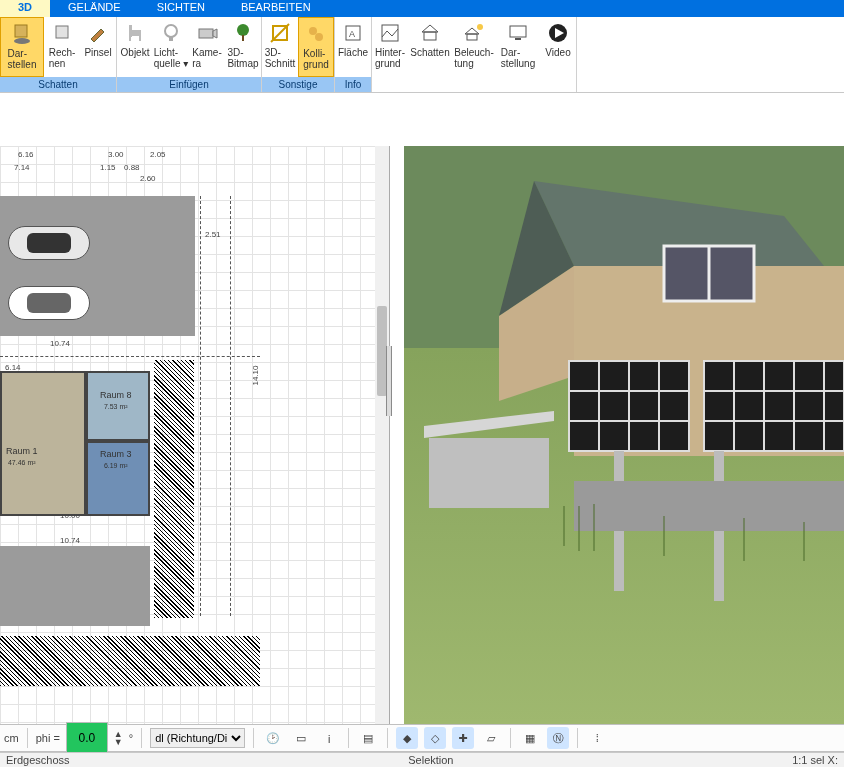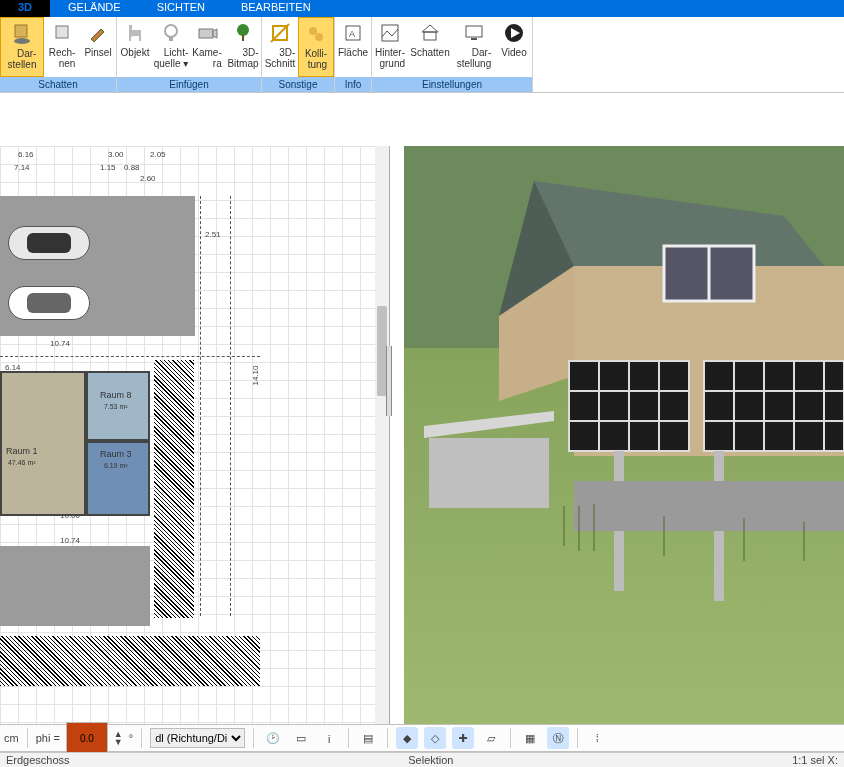--- a/index.html
+++ b/index.html
@@ -1,31 +1,31 @@
 <!DOCTYPE html>
 <html><head>
 <meta charset="utf-8">
 <style>
   * { box-sizing: border-box; margin: 0; padding: 0; font-family: "Segoe UI", Tahoma, sans-serif; }
   body { width: 844px; height: 767px; background: #fff; overflow: hidden; position: relative; }
 
   
   .tabs { height: 17px; background: #0070e0; display: flex; font-size: 11px; color: #fff; }
   .tab { padding: 1px 18px 0 18px; cursor: pointer; }
-  .tab.active { background: #000000; color: #0070e0; font-weight: 600; }
+  .tab.active { background: #fef9c3; color: #0070e0; font-weight: 600; }
 
   
   .ribbon { height: 76px; border-bottom: 1px solid #c8c8c8; display: flex; }
   .r-group { display: flex; flex-direction: column; border-right: 1px solid #d0d0d0; }
   .r-items { flex: 1; display: flex; }
   .r-item { width: 36px; display: flex; flex-direction: column; align-items: center; justify-content: flex-start; padding-top: 4px; cursor: pointer; }
   .r-item.wide { width: 44px; }
   .r-item.sel { background: #ffd867; border: 1px solid #e0a000; }
   .r-icon { width: 24px; height: 24px; display: flex; align-items: center; justify-content: center; font-size: 18px; color: #555; }
-  .r-lbl { font-size: 10px; line-height: 11px; text-align: right; color: #333; margin-top: 2px; white-space: pre-line; }
+  .r-lbl { font-size: 10px; line-height: 11px; text-align: left; color: #333; margin-top: 2px; white-space: pre-line; }
   .r-cap { height: 15px; background: #99c6f4; font-size: 10px; text-align: center; line-height: 15px; color: #0a3d72; }
 
   
   svg { display: block; }
 
   
   .workspace { position: absolute; top: 146px; bottom: 43px; left: 0; right: 0; display: flex; }
   .pane { position: relative; overflow: hidden; }
   .pane-left { width: 390px; border-right: 1px solid #aaa; }
   .pane-right { flex: 1; margin-left: 14px; }
@@ -49,21 +49,21 @@
   .dash-ln { position: absolute; border-top: 1px dashed #555; height: 0; }
   .dash-ln-v { position: absolute; border-left: 1px dashed #555; width: 0; }
 
   
   .sky { position: absolute; inset: 0; background: linear-gradient(#6c8a5c 0 35%, #7fa05e 35% 100%); }
   .ground { position: absolute; left: 0; right: 0; bottom: 0; top: 35%; background: linear-gradient(#86a35c,#9fb86f); }
   .house { position: absolute; }
 
   
   .bottombar { position: absolute; left: 0; right: 0; bottom: 15px; height: 28px; border-top: 1px solid #c0c0c0; border-bottom: 1px solid #c0c0c0; background: #fcfcfc; display: flex; align-items: center; font-size: 11px; color: #444; padding: 0 4px; gap: 6px; }
-  .bb-inp { width: 42px; height: 32px; font-size: 10px; text-align: center; border: 1px solid #bcbcbc; background: #c2410c; }
+  .bb-inp { width: 42px; height: 32px; font-size: 12px; text-align: center; border: 1px solid #bcbcbc; background: #22c55e; }
   .bb-btn { width: 22px; height: 22px; display: flex; align-items: center; justify-content: center; border-radius: 3px; cursor: pointer; }
   .bb-btn.on { background: #cfe5ff; }
   .bb-sep { width: 1px; height: 20px; background: #ccc; margin: 0 2px; }
   .bb-sel { height: 20px; font-size: 11px; border: 1px solid #bcbcbc; }
 
   
   .status { position: absolute; left: 0; right: 0; bottom: 0; height: 15px; background: #f2f2f2; border-top: 1px solid #c8c8c8; font-size: 11px; color: #444; display: flex; align-items: center; padding: 0 6px; justify-content: space-between; }
 </style>
 </head>
 <body>
@@ -170,21 +170,21 @@
 Schnitt</span>
       </div>
       <div class="r-item sel">
         <span class="r-icon">
           <svg width="22" height="22">
               <circle cx="8" cy="8" r="4" fill="#e6b24a"></circle>
               <circle cx="14" cy="14" r="4" fill="#e6b24a"></circle>
             </svg>
         </span>
         <span class="r-lbl">Kolli-
-tung</span>
+grund</span>
       </div>
     </div>
     <div class="r-cap">Sonstige</div>
   </div>
 
   <div class="r-group">
     <div class="r-items">
       <div class="r-item">
         <span class="r-icon">
           <svg width="22" height="22">
@@ -215,38 +215,48 @@
           <svg width="22" height="22">
               <polygon points="11,3 19,10 3,10" fill="none" stroke="#555"></polygon>
               <rect x="5" y="10" width="12" height="8" fill="none" stroke="#555"></rect>
             </svg>
         </span>
         <span class="r-lbl">Schatten</span>
       </div>
       <div class="r-item wide">
         <span class="r-icon">
           <svg width="22" height="22">
+              <circle cx="17" cy="5" r="3" fill="#f7c948"></circle>
+              <polygon points="9,6 16,12 2,12" fill="none" stroke="#555"></polygon>
+              <rect x="4" y="12" width="10" height="6" fill="none" stroke="#555"></rect>
+            </svg>
+        </span>
+        <span class="r-lbl">Beleuch-
+tung</span>
+      </div>
+      <div class="r-item wide">
+        <span class="r-icon">
+          <svg width="22" height="22">
               <rect x="3" y="4" width="16" height="11" fill="none" stroke="#555"></rect>
               <rect x="8" y="16" width="6" height="2" fill="#555"></rect>
             </svg>
         </span>
         <span class="r-lbl">Dar-
 stellung</span>
       </div>
       <div class="r-item">
         <span class="r-icon">
           <svg width="22" height="22">
               <circle cx="11" cy="11" r="9" fill="#222"></circle>
               <polygon points="8,6 17,11 8,16" fill="#fff"></polygon>
             </svg>
         </span>
         <span class="r-lbl">Video</span>
       </div>
     </div>
-    <div class="r-cap">Einstellungen</div>
   </div>
 </div>
 
 <div class="workspace">
 
   <div class="pane pane-left">
     <div class="grid-bg"></div>
 
     <div class="slab" style="left:0;top:50px;width:195px;height:140px;"></div>
     <div class="car" style="left:8px;top:80px;">

